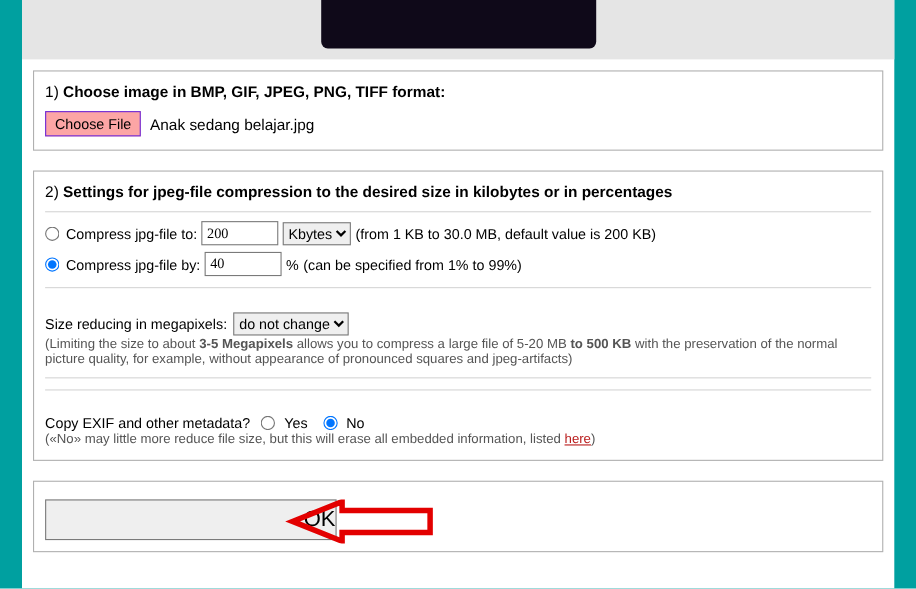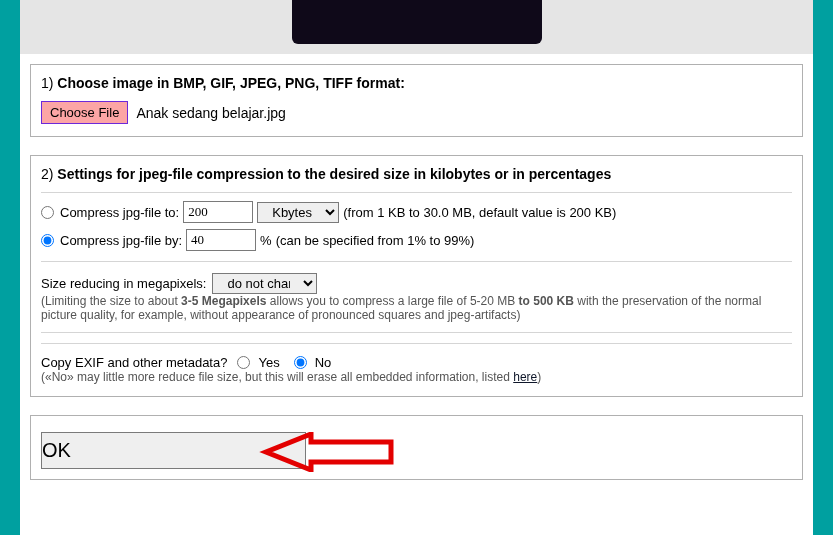--- a/index.html
+++ b/index.html
@@ -74,43 +74,43 @@
     input[type="text"] {
       border: 1px solid #7a7a7a;
       font-size: 13px;
       padding: 2px 4px;
       width: 70px;
       font-family: Liberation Serif, serif;
     }
     select {
       border: 1px solid #7a7a7a;
       font-size: 13px;
-      padding: 1px 10px;
+      padding: 1px 0;
       background: #efefef;
     }
     .note-gray {
       color: #555;
       font-size: 12px;
     }
     .note-gray .bold { font-weight: bold; }
-    .sub-block { margin-top: 11px; }
-    a { color: #0f172a; }
+    .sub-block { margin-top: 22px; }
+    a { color: #b91c1c; }
     .ok-box {
       border: 1px solid #b0b0b0;
       padding: 16px 10px 10px 10px;
       position: relative;
     }
     .ok-button {
       background: #efefef;
       border: 1px solid #7a7a7a;
       font-size: 20px;
       padding: 6px 0;
       width: 265px;
       cursor: pointer;
-      text-align: left;
+      text-align: right;
     }
     .red-arrow {
       position: absolute;
       top: 16px;
       left: 225px;
       pointer-events: none;
     }
     .processing-note {
       font-size: 12px;
       margin-top: 10px;

